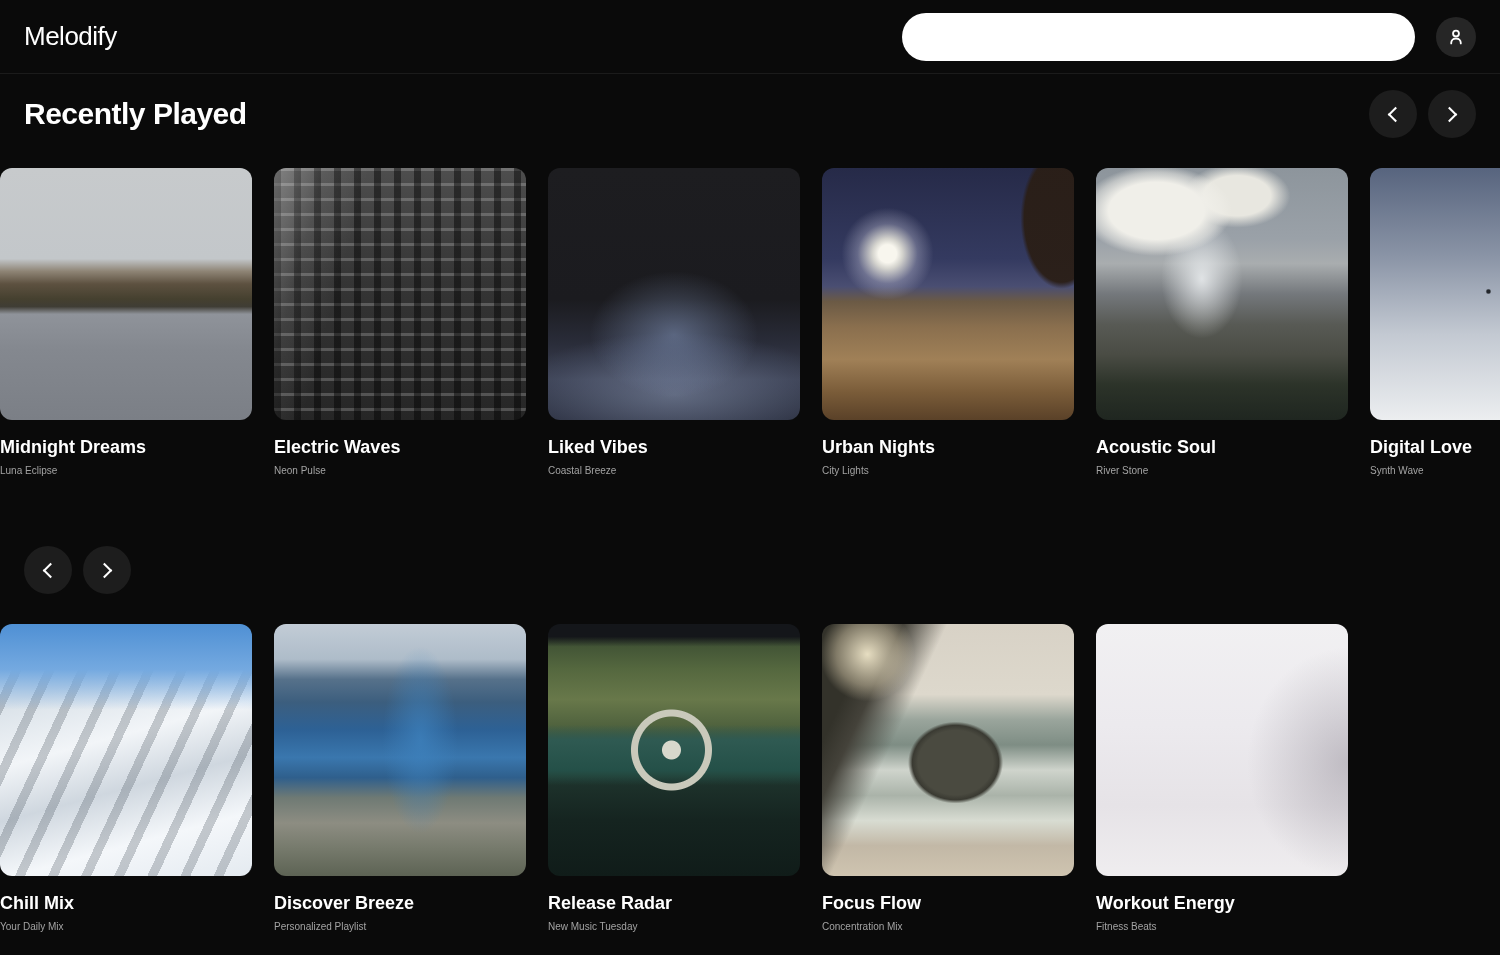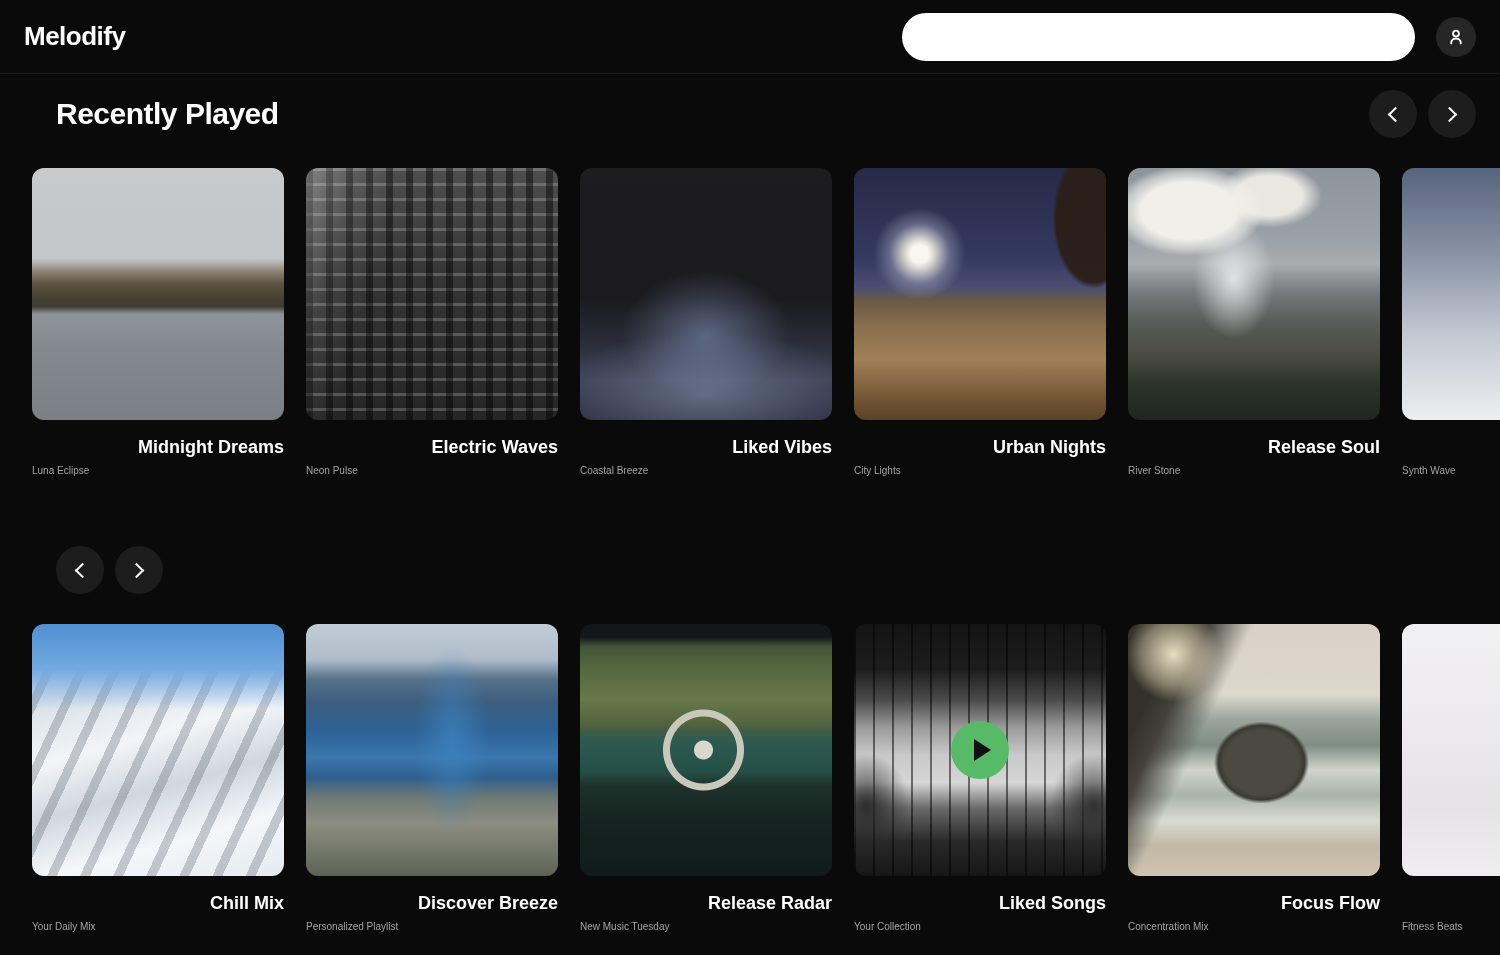--- a/index.html
+++ b/index.html
@@ -10,38 +10,38 @@
     font-family:"Liberation Sans","DejaVu Sans",sans-serif;
   }
 
   
   .topbar {
     height:74px;
     display:flex; align-items:center;
     padding:0 24px;
     border-bottom:1px solid rgba(255,255,255,0.07);
   }
-  .brand { font-size:26px; font-weight:700; letter-spacing:-0.5px; }
+  .brand { font-size:26px; font-weight:400; letter-spacing:-0.5px; }
   .topbar .spacer { flex:1; }
   .search-pill {
     width:513px; height:48px;
     background:#ffffff; border:none; outline:none;
     border-radius:24px;
     font-size:15px; color:#111; padding:0 20px;
   }
   .avatar-btn {
     width:40px; height:40px; margin-left:21px;
     border-radius:50%;
     background:#262626; border:none;
     display:flex; align-items:center; justify-content:center;
     cursor:pointer;
   }
 
   
-  .section { margin-top:16px;margin-left:32px; }
+  .section { margin-top:16px; }
   .section + .section { margin-top:70px; }
   .section-head {
     height:48px;
     display:flex; align-items:center; justify-content:space-between;
     padding:0 24px;
   }
   .section-title { font-size:30px; font-weight:800; letter-spacing:-0.5px; }
   .nav-btns { display:flex; gap:11px; }
   .nav-btn {
     width:48px; height:48px; border-radius:50%;
@@ -60,21 +60,21 @@
     margin-top:30px;
     width:1500px; overflow:hidden;
   }
   .card { flex:0 0 252px; width:252px; cursor:pointer; }
   .card-art {
     position:relative;
     width:252px; height:252px;
     border-radius:12px;
     overflow:hidden;
   }
-  .card-title { margin-top:17px; font-size:18px; font-weight:700; color:#fff;text-align:right; }
+  .card-title { margin-top:17px; font-size:18px; font-weight:700; color:#fff; }
   .card-subtitle { margin-top:7px; font-size:10px; color:#a3a3a3; }
 
   .play-btn {
     position:absolute; left:50%; top:50%;
     transform:translate(-50%,-50%);
     width:58px; height:58px; border-radius:50%;
     background:#56ba67; border:none; cursor:pointer;
     display:flex; align-items:center; justify-content:center;
   }
   .play-tri {
@@ -206,21 +206,21 @@
       
     </div>
     <div class="card-title">Urban Nights</div>
     <div class="card-subtitle">City Lights</div>
   </div>
 
   <div class="card">
     <div class="card-art art-acoustic-soul">
       
     </div>
-    <div class="card-title">Release Soul</div>
+    <div class="card-title">Acoustic Soul</div>
     <div class="card-subtitle">River Stone</div>
   </div>
 
   <div class="card">
     <div class="card-art art-digital-love">
       
     </div>
     <div class="card-title">Digital Love</div>
     <div class="card-subtitle">Synth Wave</div>
   </div>
@@ -256,29 +256,20 @@
   </div>
 
   <div class="card">
     <div class="card-art art-release-radar">
       
     </div>
     <div class="card-title">Release Radar</div>
     <div class="card-subtitle">New Music Tuesday</div>
   </div>
 
-  <div class="card">
-    <div class="card-art art-liked-songs">
-      <button class="play-btn">
-        <span class="play-tri"></span>
-      </button>
-    </div>
-    <div class="card-title">Liked Songs</div>
-    <div class="card-subtitle">Your Collection</div>
-  </div>
 
   <div class="card">
     <div class="card-art art-focus-flow">
       
     </div>
     <div class="card-title">Focus Flow</div>
     <div class="card-subtitle">Concentration Mix</div>
   </div>
 
   <div class="card">

